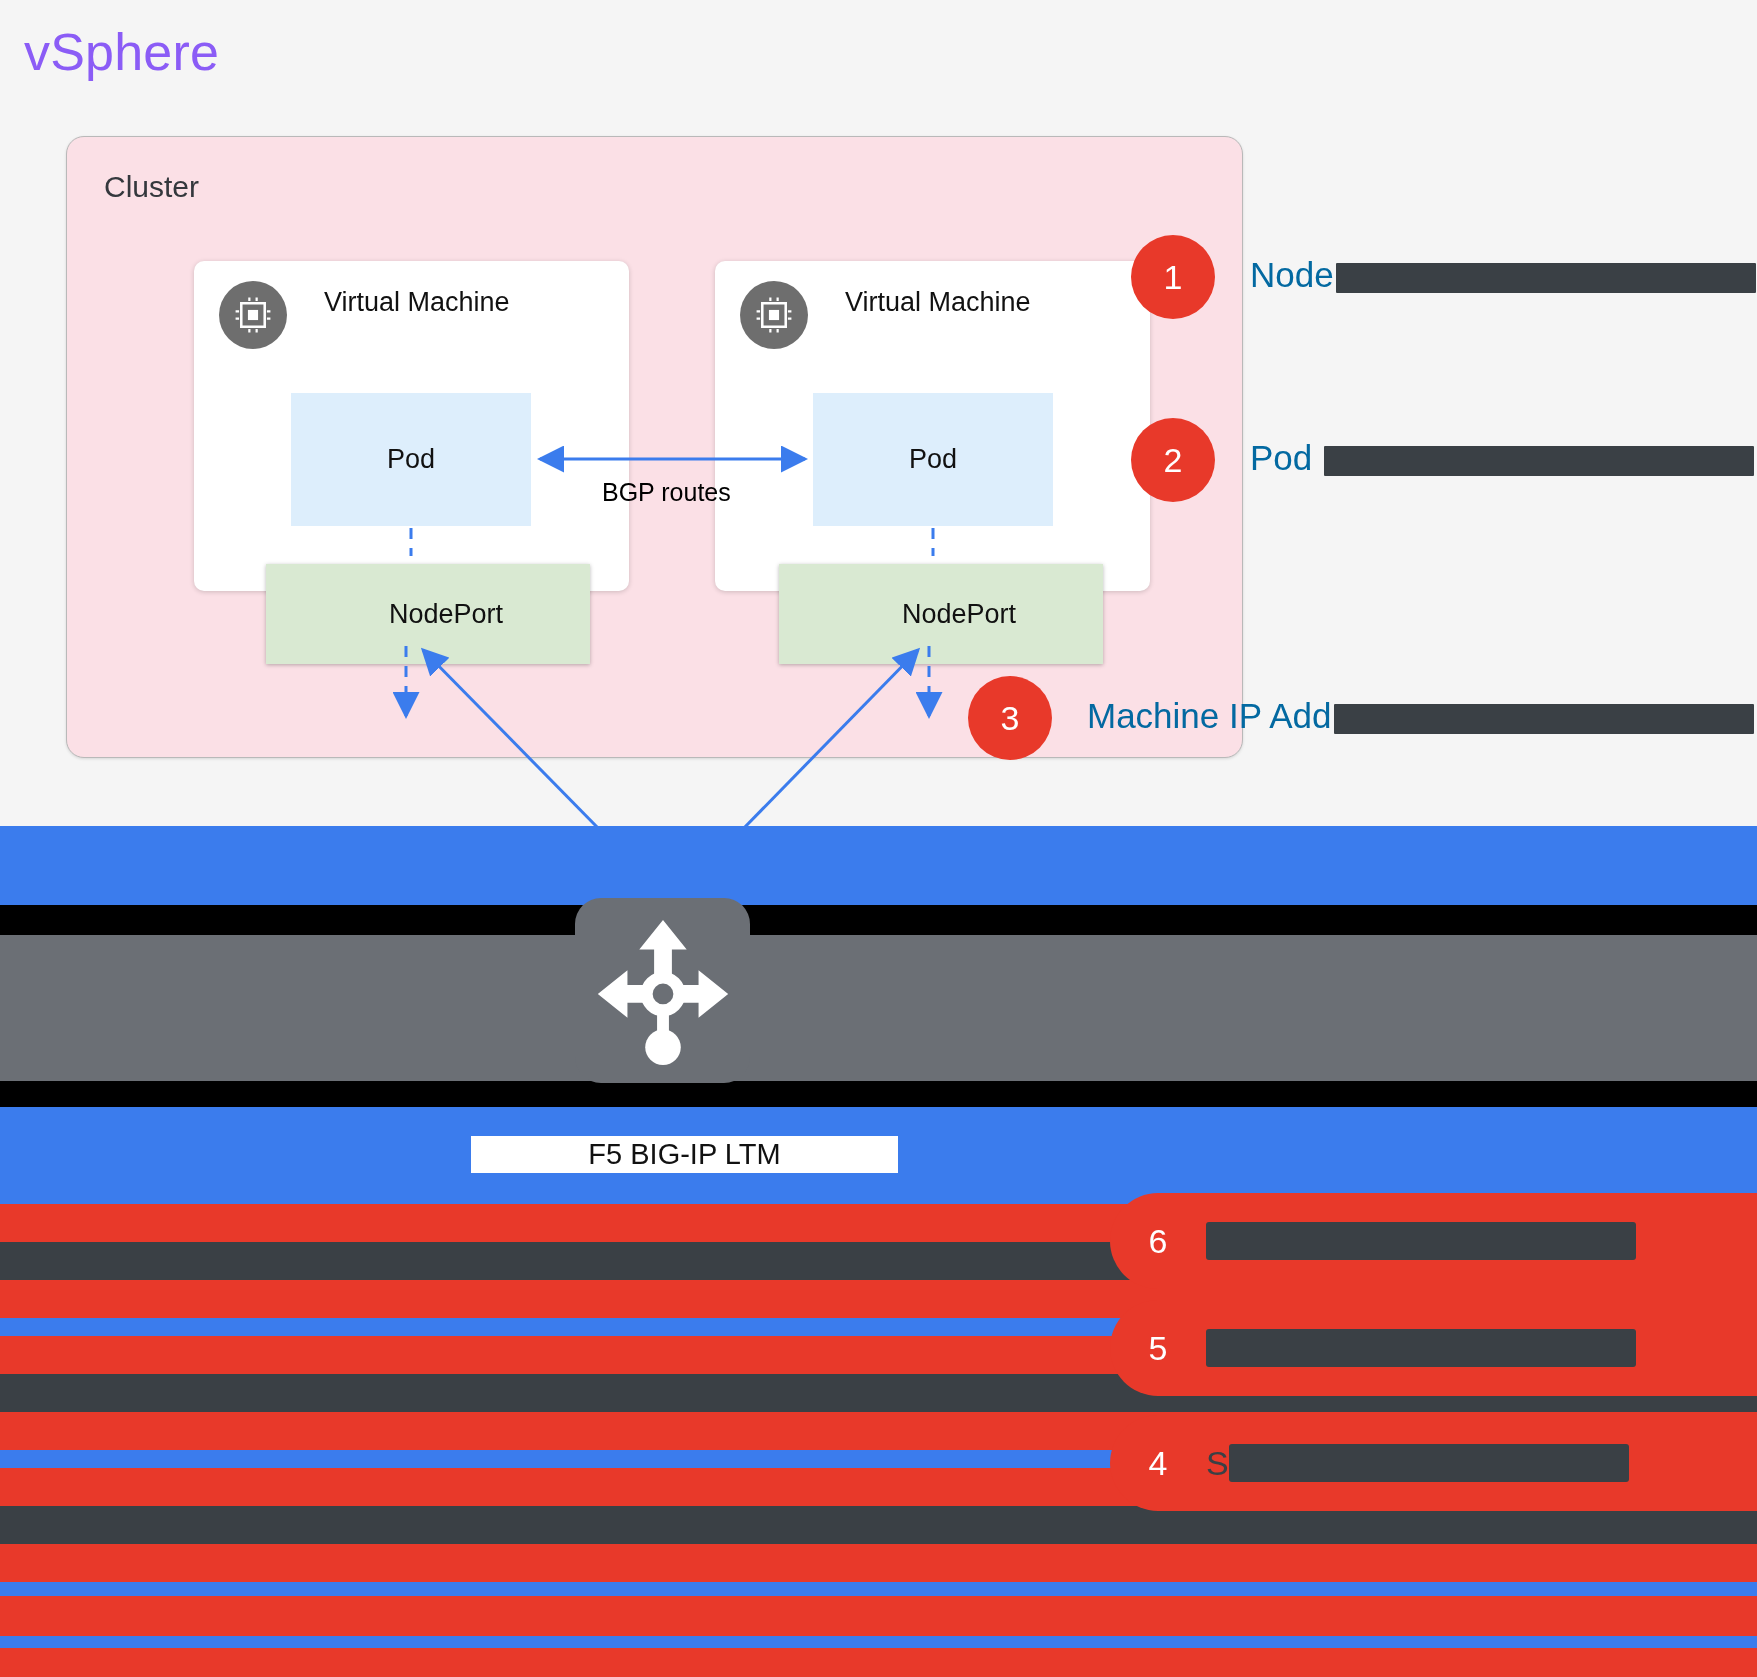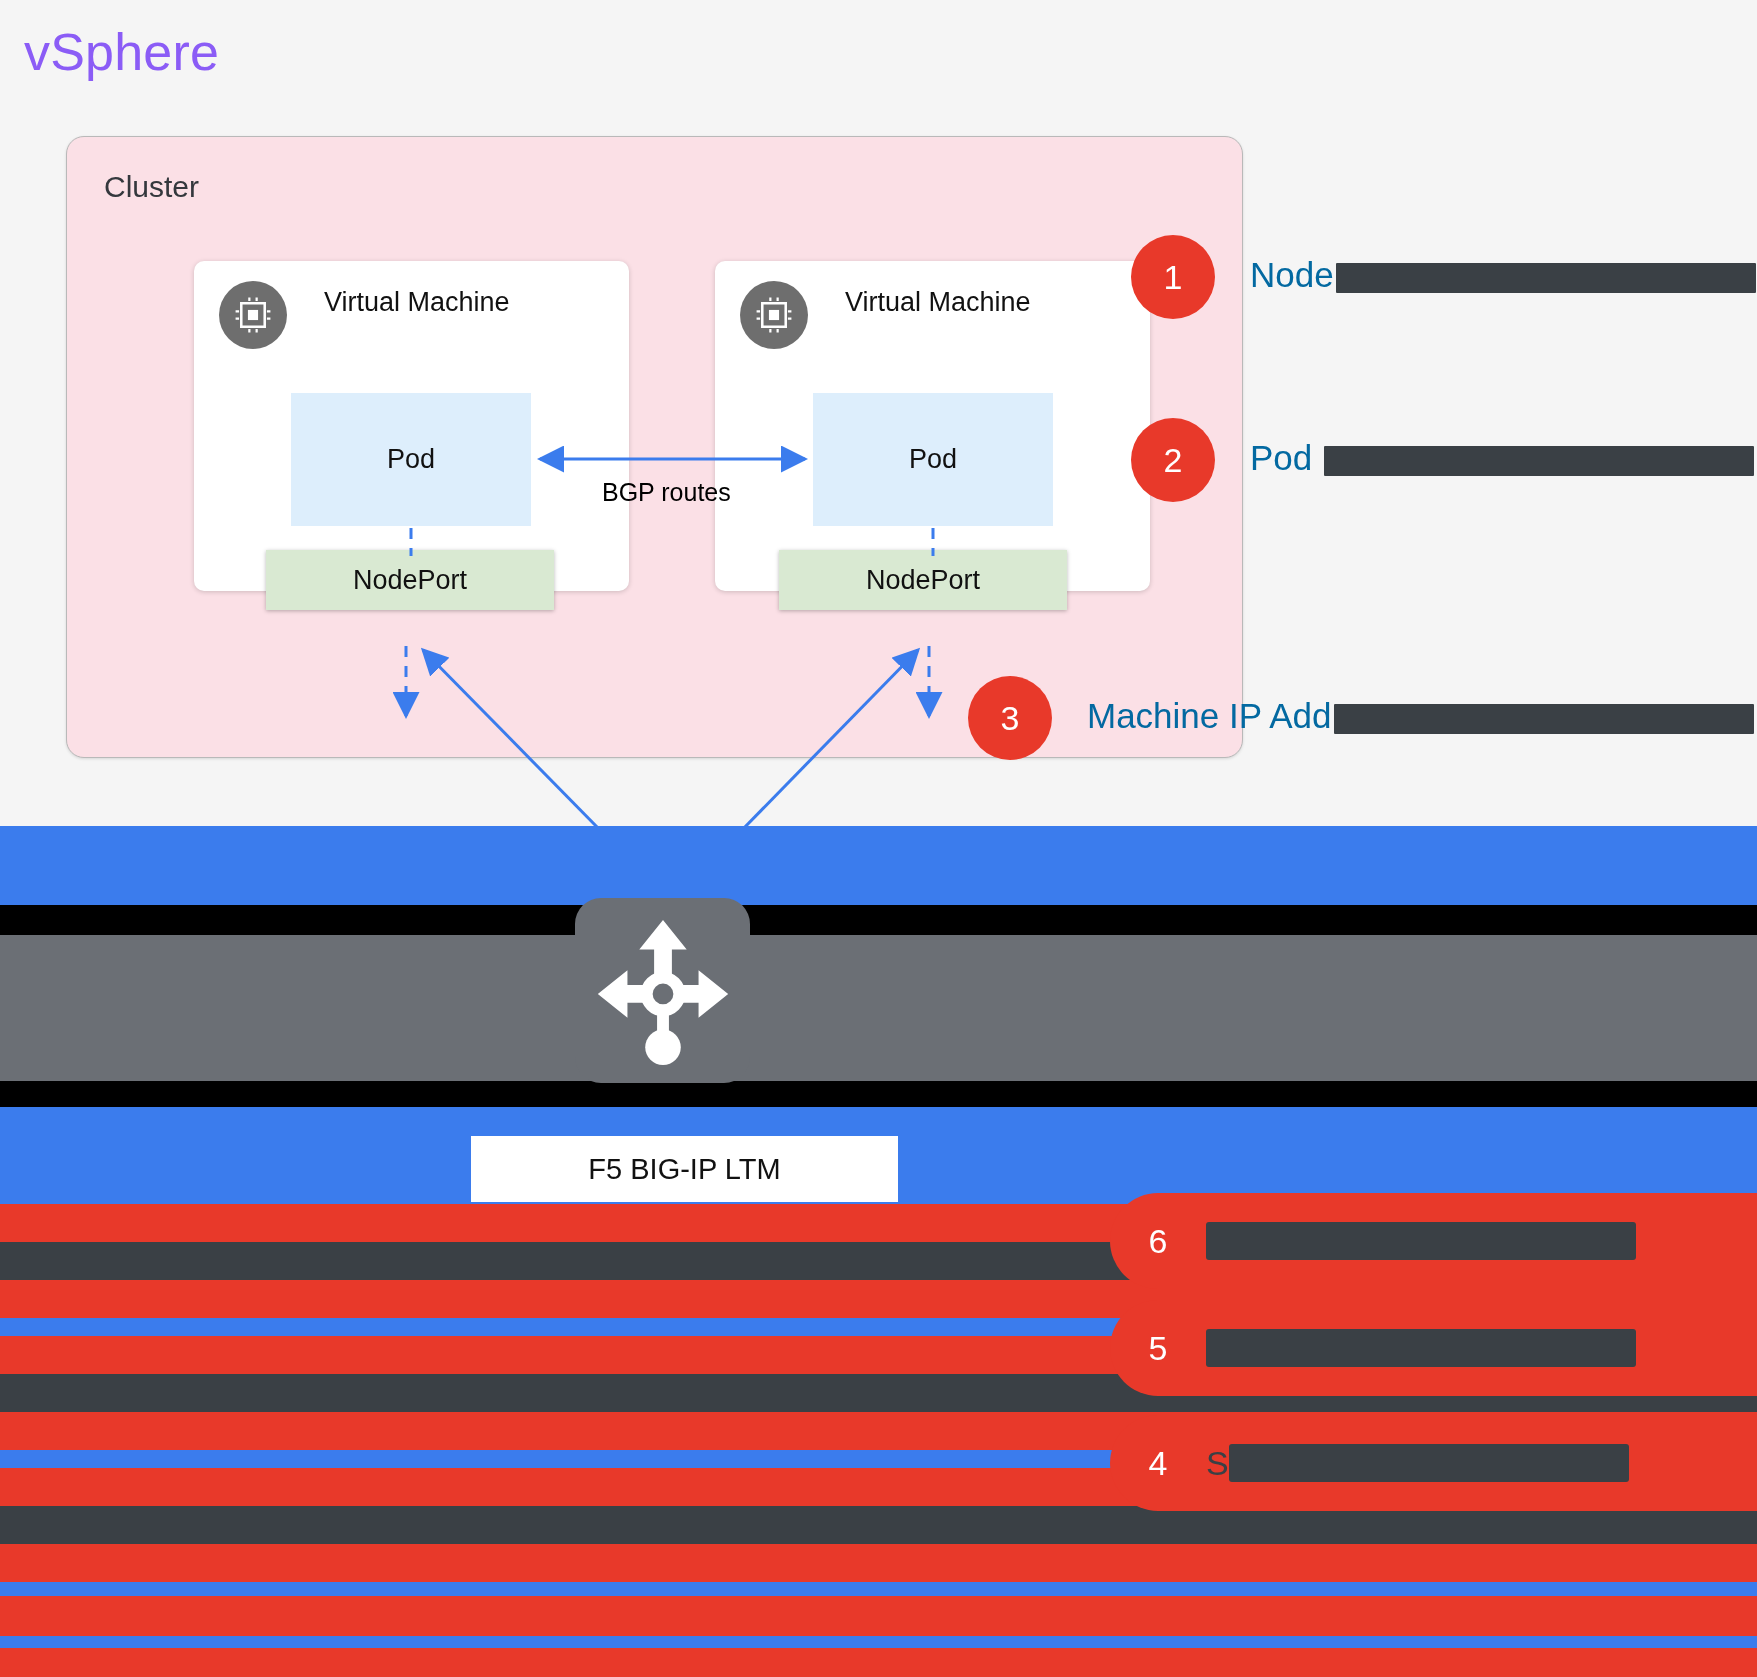--- a/index.html
+++ b/index.html
@@ -46,23 +46,23 @@
   .pod-box{
     top:393px;width:240px;height:133px;background:#ddeefc;
     display:flex;align-items:center;justify-content:center;
     font-size:27px;color:#111;
   }
   #pod-box-1{left:291px;}
   #pod-box-2{left:813px;}
 
   
   .nodeport-box{
-    top:550px;width:288px;height:60px;background:#d9e9d2;
-    display:flex;align-items:center;justify-content:center;
-    font-size:27px;color:#111;box-shadow:0 1px 4px rgba(0,0,0,.28);
+    top:564px;width:288px;height:100px;background:#d9e9d2;
+    display:flex;align-items:center;justify-content:center;
+    font-size:27px;color:#111;box-shadow:0 1px 4px rgba(0,0,0,.28);padding-left:36px;
   }
   #nodeport-box-1{left:266px;}
   #nodeport-box-2{left:779px;}
 
   
   .badge-circle{
     width:84px;height:84px;border-radius:50%;background:#e8392a;
     display:flex;align-items:center;justify-content:center;
     color:#fff;font-size:34px;
   }
@@ -90,21 +90,21 @@
   #band-black-2{top:1081px;height:26px;background:#000;}
   #band-blue-mid{top:1107px;height:97px;background:#3b7ced;}
 
   #router-icon{
     left:575px;top:898px;width:175px;height:185px;
     background:#6b6f75;border-radius:26px;
     display:flex;align-items:center;justify-content:center;
   }
 
   #f5-label-box{
-    left:471px;top:1136px;width:427px;height:66px;background:#fff;
+    left:471px;top:1136px;width:427px;height:37px;background:#fff;
     display:flex;align-items:center;justify-content:center;
     font-size:29px;color:#111;
   }
 
   
   .stripe{left:0;width:1757px;}
 
   
   .badge-pill{
     height:96px;border-radius:48px 0 0 48px;background:#e8392a;

